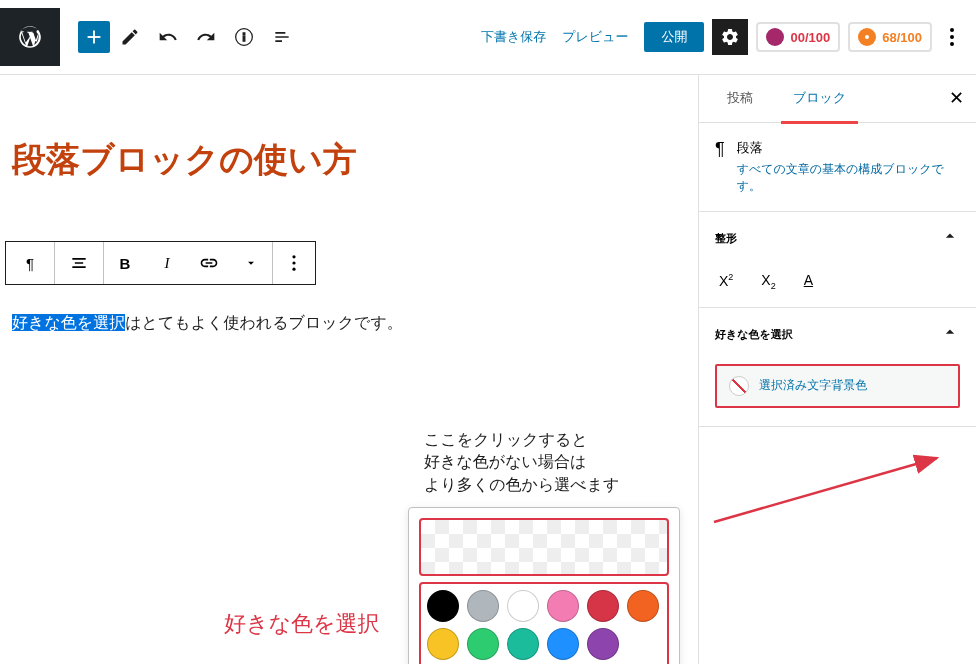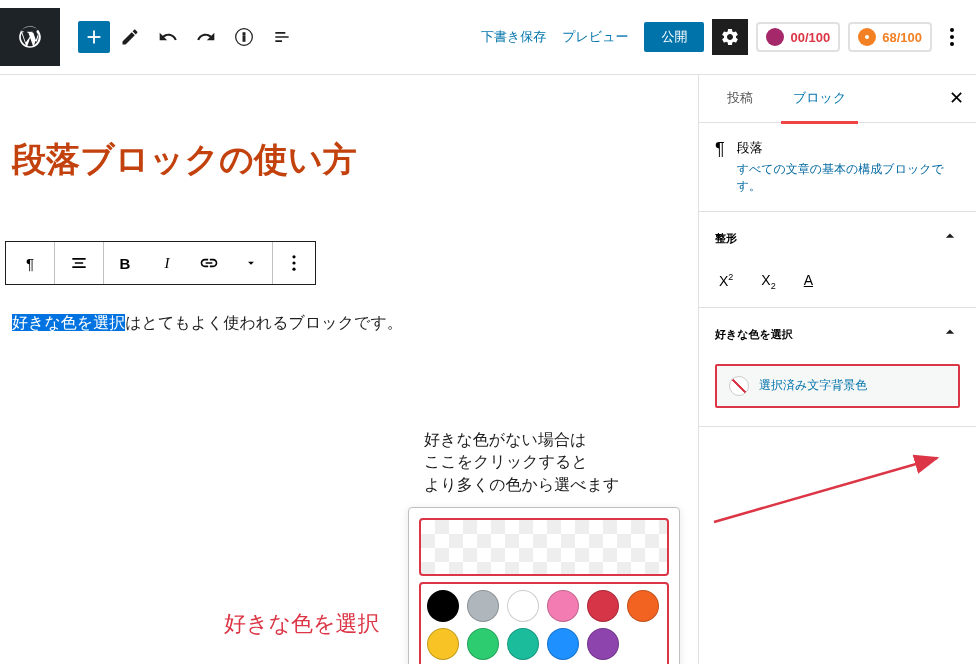--- a/index.html
+++ b/index.html
@@ -196,22 +196,22 @@
             </svg>
           </button>
       </div>
     </div>
 
     <div class="paragraph-text">
       <span class="highlighted">好きな色を選択</span><span>はとてもよく使われるブロックです。</span>
     </div>
 
     <div class="annotation1">
+      <div>ここをクリックすると</div>
       <div>好きな色がない場合は</div>
-      <div>ここをクリックすると</div>
       <div>より多くの色から選べます</div>
     </div>
     <div class="annotation2">好きな色を選択</div>
 
     <div class="color-popover">
       <div class="custom-color-box"></div>
       <div class="swatches">
         <div class="swatch" style="background:#000"></div>
         <div class="swatch" style="background:#b0b7bc"></div>
         <div class="swatch" style="background:#fff"></div>

